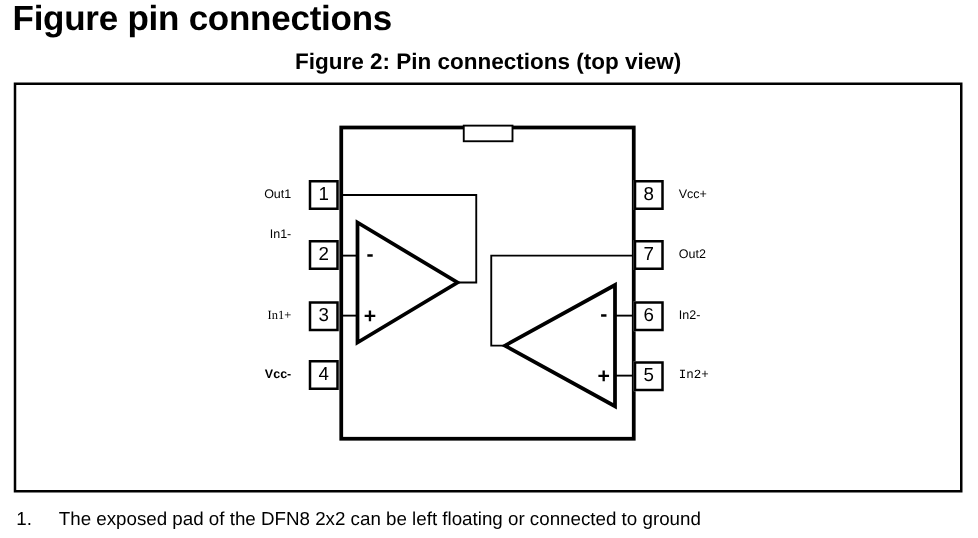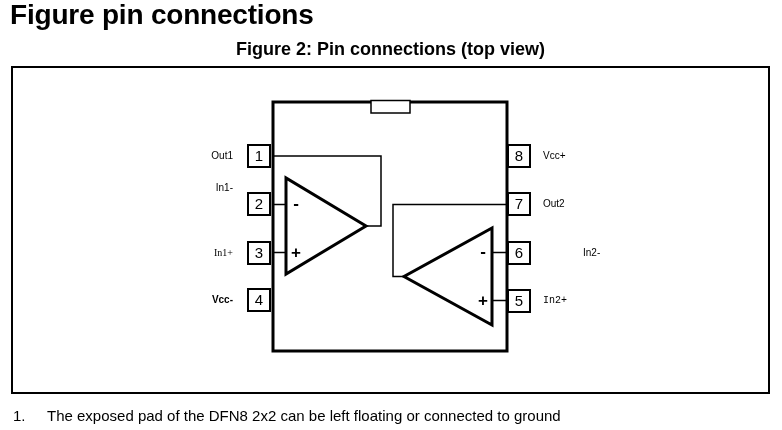--- a/index.html
+++ b/index.html
@@ -128,21 +128,21 @@
   <div class="pin-box abs" style="left:507px; top:241px;">6</div>
   <div class="pin-box abs" style="left:507px; top:289px;">5</div>
 
   <div class="pin-label left abs" style="top:147px;">Out1</div>
   <div class="pin-label left abs" style="top:179px;">In1-</div>
   <div class="pin-label left abs" style="top:244px;font-family:Liberation Serif, serif;">In1+</div>
   <div class="pin-label left abs" style="top:291px;font-weight:bold;">Vcc-</div>
 
   <div class="pin-label right abs" style="top:147px;">Vcc+</div>
   <div class="pin-label right abs" style="top:195px;">Out2</div>
-  <div class="pin-label right abs" style="top:244px;margin-left:40px;">In2-</div>
+  <div class="pin-label right abs" style="top:244px;">In2-</div>
   <div class="pin-label right abs" style="top:292px;font-family:Liberation Mono, monospace;">In2+</div>
 
   <div class="op-sign abs" style="left:288px; top:194px;">-</div>
   <div class="op-sign abs" style="left:288px; top:243px;">+</div>
   <div class="op-sign abs" style="left:475px; top:242px;">-</div>
   <div class="op-sign abs" style="left:475px; top:291px;">+</div>
 
   <div id="footnote" class="abs">
     <span class="fn-num">1.</span>
     <span class="fn-text">The exposed pad of the DFN8 2x2 can be left floating or connected to ground</span>

